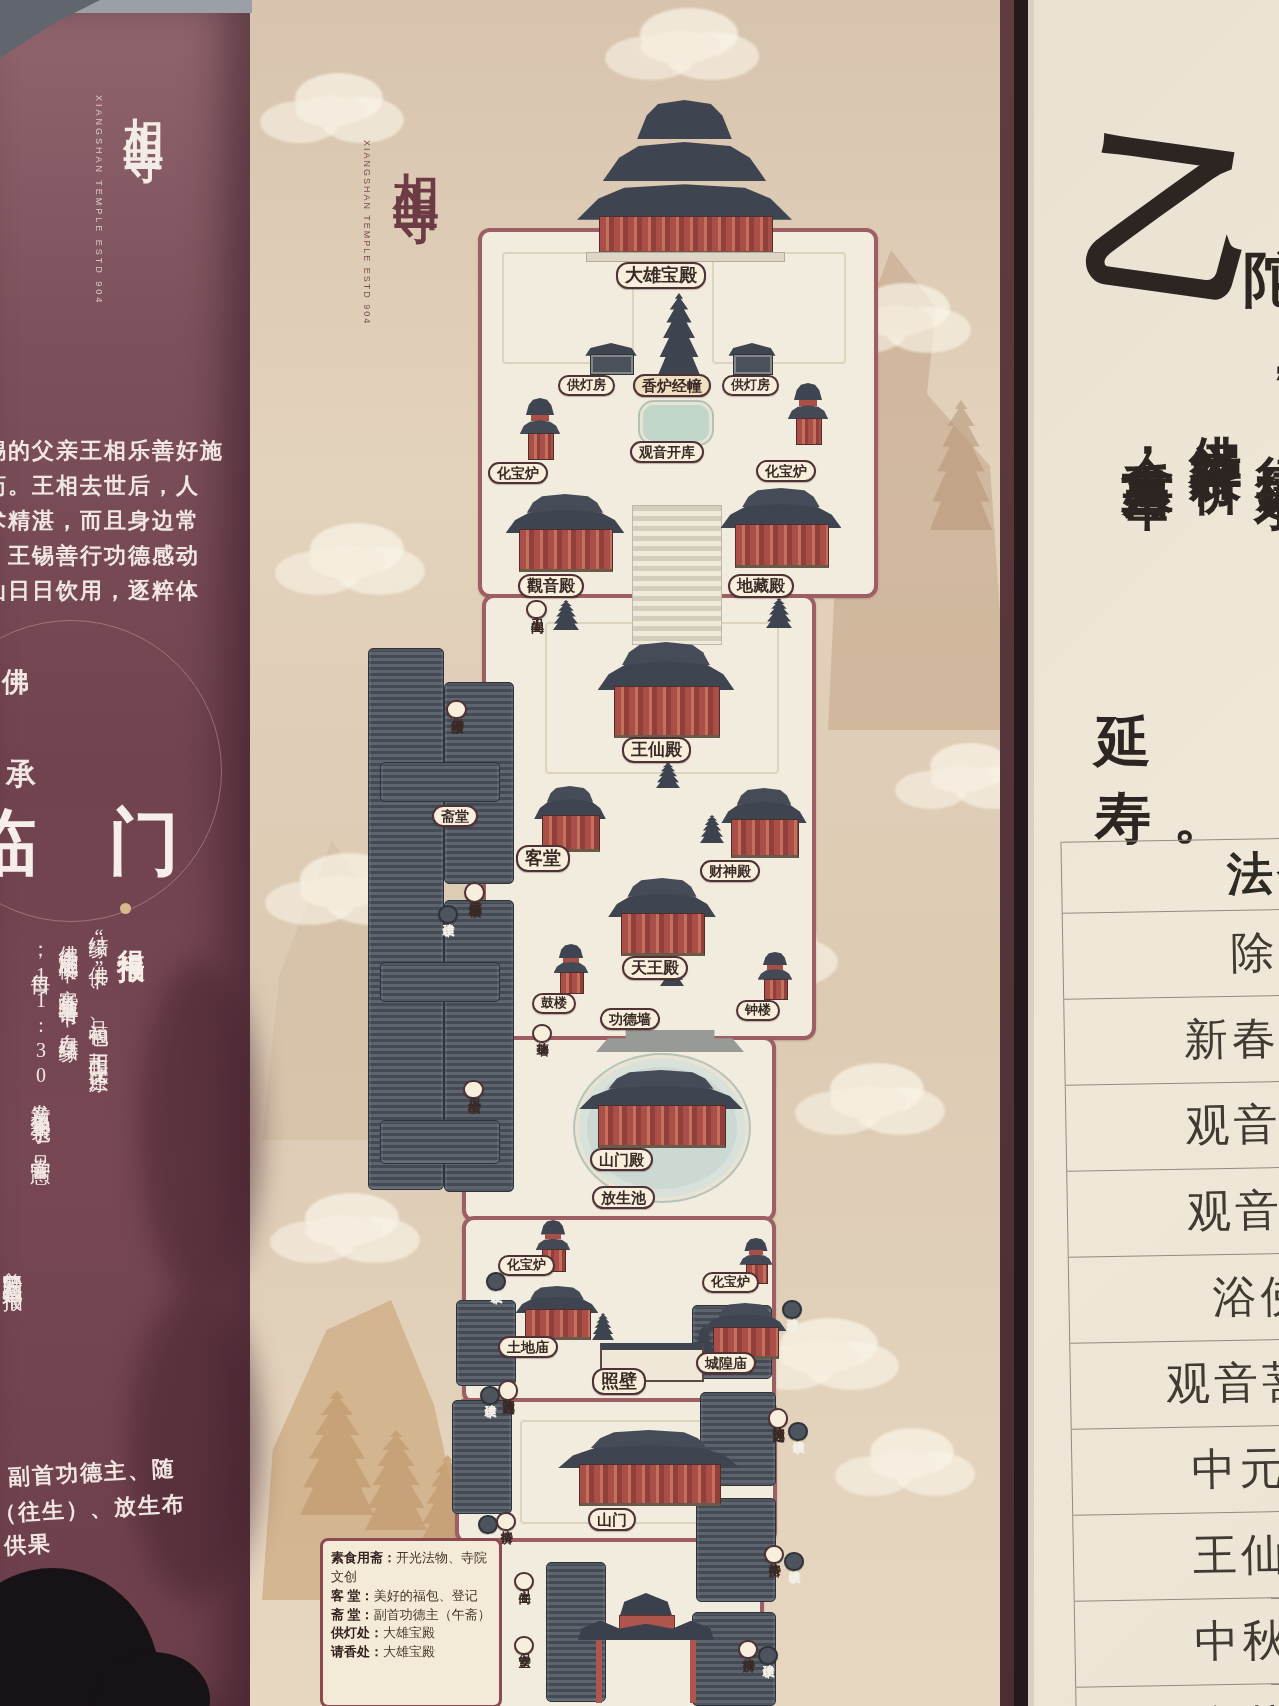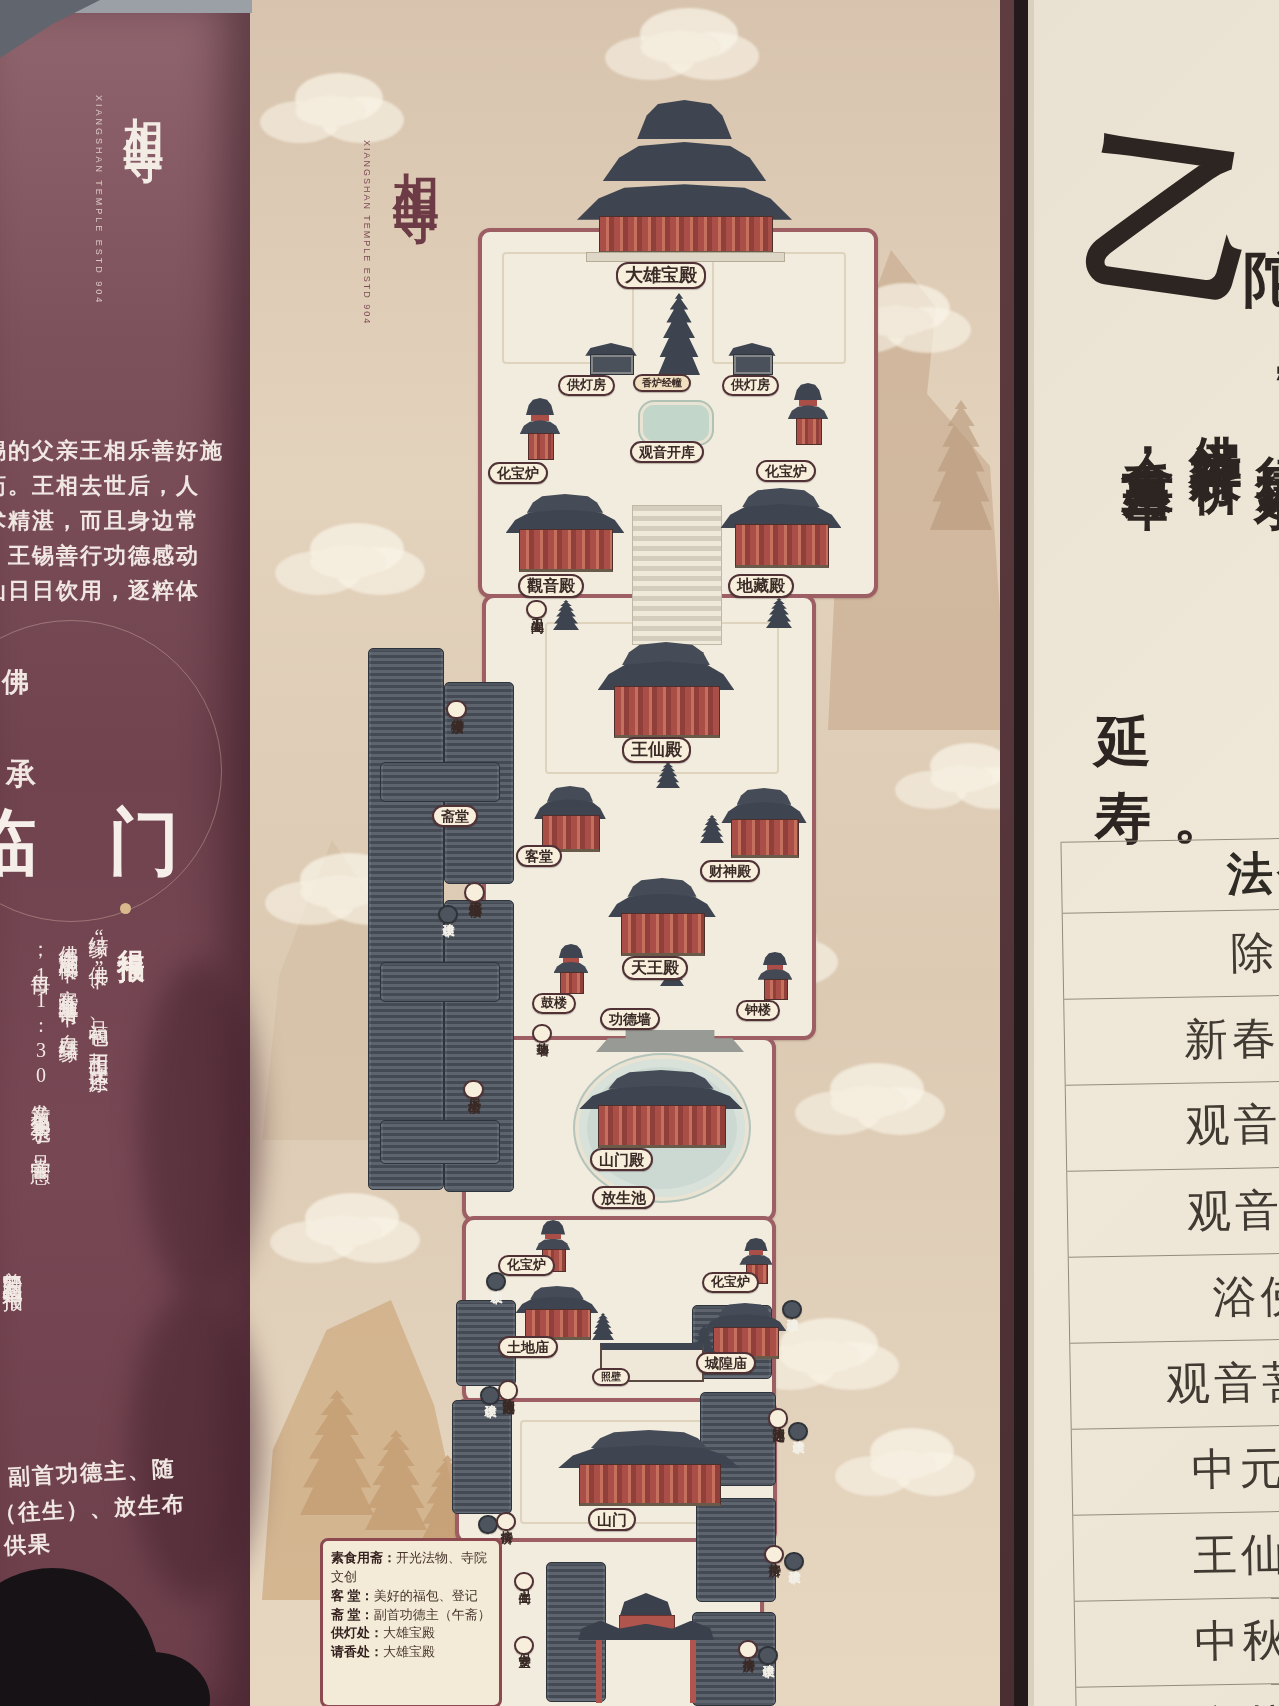--- a/index.html
+++ b/index.html
@@ -272,50 +272,50 @@
     <i class="pc"></i>
     <i class="pf2"></i>
     <i class="pf3"></i>
     <i class="pfm"></i>
     <i class="pl"></i>
     <i class="pr"></i>
   </div>
 
 <div class="pill" style="left:616px;top:262px;font-size:18px">大雄宝殿</div>
 <div class="pill" style="left:558px;top:375px;font-size:13px">供灯房</div>
-<div class="pill" style="left:633px;top:374px;font-size:10px;background:#f0dfc0">香炉经幢</div>
+<div class="pill" style="left:633px;top:374px;font-size:15px;background:#f0dfc0">香炉经幢</div>
 <div class="pill" style="left:722px;top:375px;font-size:13px">供灯房</div>
 <div class="pill" style="left:630px;top:441px;font-size:14px">观音开库</div>
 <div class="pill" style="left:488px;top:462px;font-size:14px">化宝炉</div>
 <div class="pill" style="left:756px;top:460px;font-size:14px">化宝炉</div>
 <div class="pill" style="left:518px;top:574px;font-size:16px">觀音殿</div>
 <div class="pill" style="left:728px;top:574px;font-size:16px">地藏殿</div>
 <div class="pill v" style="left:526px;top:600px;font-size:13px">卫生间</div>
 <div class="pill" style="left:622px;top:737px;font-size:17px">王仙殿</div>
 <div class="pill v" style="left:446px;top:700px;font-size:13px">僧寮楼</div>
 <div class="pill" style="left:432px;top:805px;font-size:14px">斋堂</div>
-<div class="pill" style="left:516px;top:845px;font-size:14px">客堂</div>
+<div class="pill" style="left:516px;top:845px;font-size:18px">客堂</div>
 <div class="pill" style="left:700px;top:860px;font-size:14px">财神殿</div>
 <div class="pill v" style="left:464px;top:882px;font-size:13px">综合居士楼</div>
 <div class="pill v badge" style="left:438px;top:905px;font-size:12px">建设中</div>
 <div class="pill" style="left:622px;top:956px;font-size:16px">天王殿</div>
 <div class="pill" style="left:532px;top:993px;font-size:13px">鼓楼</div>
 <div class="pill" style="left:736px;top:1000px;font-size:13px">钟楼</div>
 <div class="pill" style="left:600px;top:1008px;font-size:14px">功德墙</div>
 <div class="pill v" style="left:532px;top:1024px;font-size:12px">功德墙</div>
 <div class="pill v" style="left:463px;top:1080px;font-size:13px">居士楼</div>
 <div class="pill" style="left:590px;top:1148px;font-size:15px">山门殿</div>
 <div class="pill" style="left:592px;top:1186px;font-size:15px">放生池</div>
 <div class="pill" style="left:498px;top:1255px;font-size:13px">化宝炉</div>
 <div class="pill" style="left:702px;top:1272px;font-size:13px">化宝炉</div>
 <div class="pill v badge" style="left:486px;top:1272px;font-size:12px">建设中</div>
 <div class="pill" style="left:498px;top:1336px;font-size:14px">土地庙</div>
 <div class="pill" style="left:696px;top:1352px;font-size:14px">城隍庙</div>
 <div class="pill v badge" style="left:782px;top:1300px;font-size:12px">建设中</div>
-<div class="pill" style="left:592px;top:1368px;font-size:10px">照壁</div>
+<div class="pill" style="left:592px;top:1368px;font-size:18px">照壁</div>
 <div class="pill v badge" style="left:480px;top:1386px;font-size:12px">建设中</div>
 <div class="pill v" style="left:498px;top:1380px;font-size:12px">法物流通处</div>
 <div class="pill v" style="left:768px;top:1408px;font-size:12px">法物流通处</div>
 <div class="pill v badge" style="left:788px;top:1422px;font-size:12px">建设中</div>
 <div class="pill" style="left:588px;top:1508px;font-size:15px">山门</div>
 <div class="pill v badge" style="left:478px;top:1515px;font-size:12px">建设中</div>
 <div class="pill v" style="left:496px;top:1512px;font-size:12px">接待所</div>
 <div class="pill v" style="left:764px;top:1545px;font-size:12px">接待所</div>
 <div class="pill v badge" style="left:784px;top:1552px;font-size:12px">建设中</div>
 <div class="pill v" style="left:514px;top:1572px;font-size:12px">卫生间</div>

